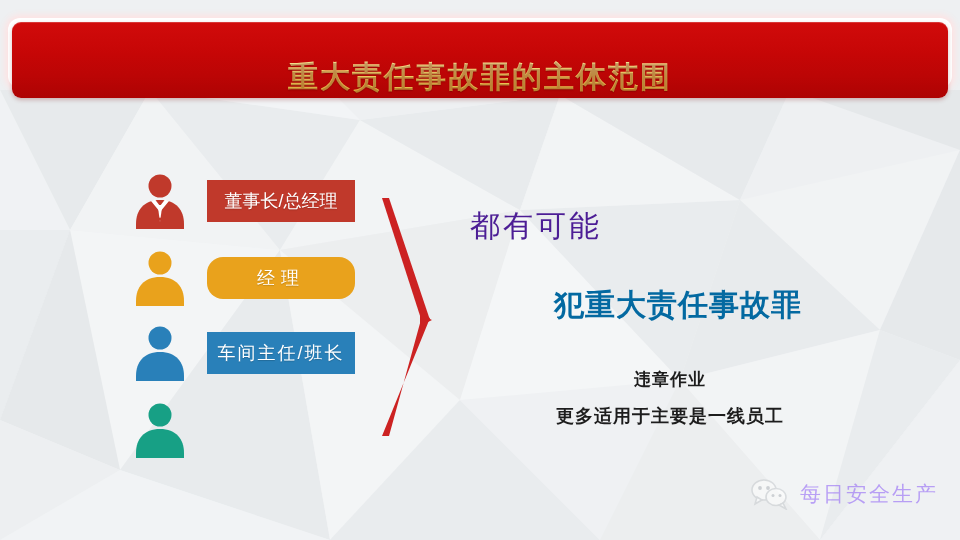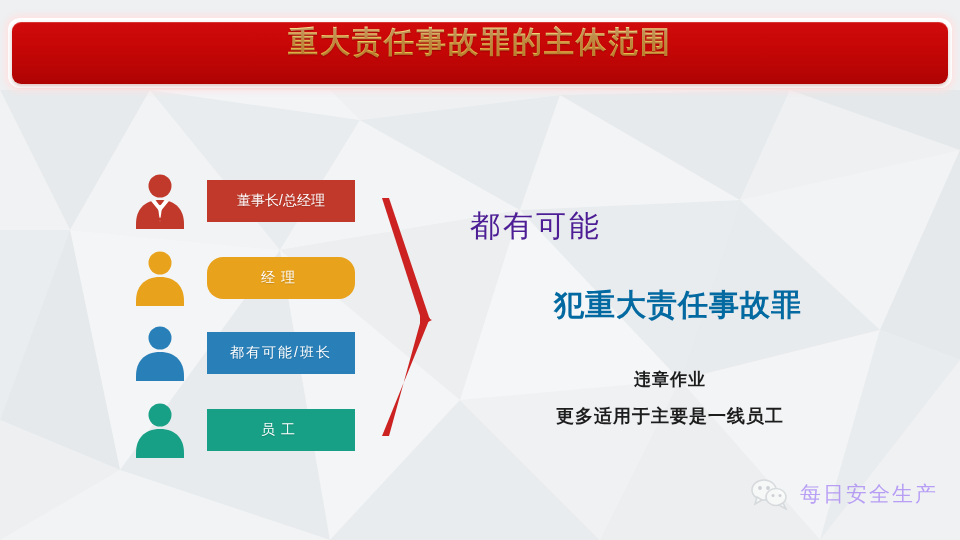--- a/index.html
+++ b/index.html
@@ -22,25 +22,25 @@
   
   #title-wrap {
     position:absolute; left:8px; top:18px;
     width:944px; height:70px;
     border-radius:12px;
     background:#ffffff;
     box-shadow:0 0 6px 3px rgba(255,225,225,.95);
   }
   #title-bar {
     position:absolute; left:4px; top:4px;
-    width:936px; height:62px;
+    width:936px; height:76px;
     border-radius:9px;
     background:linear-gradient(180deg,#d10b0b 0%,#c60606 42%,#bb0505 72%,#ad0303 100%);
     box-shadow:inset 0 1px 0 rgba(255,255,255,.18), 0 2px 4px rgba(120,0,0,.25);
-    display:flex; align-items:flex-start; justify-content:center;
+    display:flex; align-items:flex-end; justify-content:center;
   }
   #title-text {
     font-size:30px; font-weight:bold; letter-spacing:2px;
     color:#f7d86b;
     background:linear-gradient(180deg,#fdf0a8 0%,#f5d263 45%,#e8b93c 100%);
     -webkit-background-clip:text; background-clip:text;
     -webkit-text-fill-color:transparent;
     text-shadow:0 1px 1px rgba(90,0,0,.35);
     white-space:nowrap;
   }
@@ -48,21 +48,21 @@
   
   #roles { position:absolute; left:0; top:0; width:400px; height:540px; }
   .role-row { position:absolute; left:132px; width:230px; height:58px; }
   .role-icon { position:absolute; left:0; top:0; width:56px; height:58px; }
   .role-bar {
     position:absolute; left:75px; top:8px;
     width:148px; height:42px;
     display:flex; align-items:center; justify-content:center;
   }
   .role-label {
-    color:#ffffff; font-size:14px; font-weight:normal;
+    color:#ffffff; font-size:18px; font-weight:normal;
     white-space:nowrap; text-shadow:0 1px 1px rgba(0,0,0,.18);
   }
   .role-label.spaced { letter-spacing:2px; }
   .role-label.wide { letter-spacing:6px; }
 
   
   #chevron { position:absolute; left:358px; top:170px; width:90px; height:290px; }
 
   
   #right-col { position:absolute; left:470px; top:0; width:490px; height:540px; }
@@ -170,32 +170,29 @@
         <span class="role-label wide">经理</span>
       </div>
     </div>
 
     <div class="role-row" style="top:324px;">
       <svg class="role-icon" viewBox="0 0 56 58">
         <circle cx="28" cy="14" r="11.5" fill="#2980b9"></circle>
         <path d="M28 28 C12 28 4 38 4 52 L4 57 L52 57 L52 52 C52 38 44 28 28 28 Z" fill="#2980b9"></path>
       </svg>
       <div class="role-bar" style="background:#2980b9;">
-        <span class="role-label spaced">都有可能/班长</span>
+        <span class="role-label spaced">车间主任/班长</span>
       </div>
     </div>
 
     <div class="role-row" style="top:401px;">
       <svg class="role-icon" viewBox="0 0 56 58">
         <circle cx="28" cy="14" r="11.5" fill="#17a085"></circle>
         <path d="M28 28 C12 28 4 38 4 52 L4 57 L52 57 L52 52 C52 38 44 28 28 28 Z" fill="#17a085"></path>
       </svg>
-      <div class="role-bar" style="background:#17a085;">
-        <span class="role-label wide">员工</span>
-      </div>
     </div>
   </div>
 
   <svg id="chevron" viewBox="0 0 90 290">
     <polygon points="24,28 31,28 72,150 64,152" fill="#cc2222"></polygon>
     <polygon points="72,148 64,146 31,266 24,266" fill="#cc2222"></polygon>
     <polygon points="62,144 74,150 62,156" fill="#cc2222"></polygon>
   </svg>
 
   <div id="right-col">

